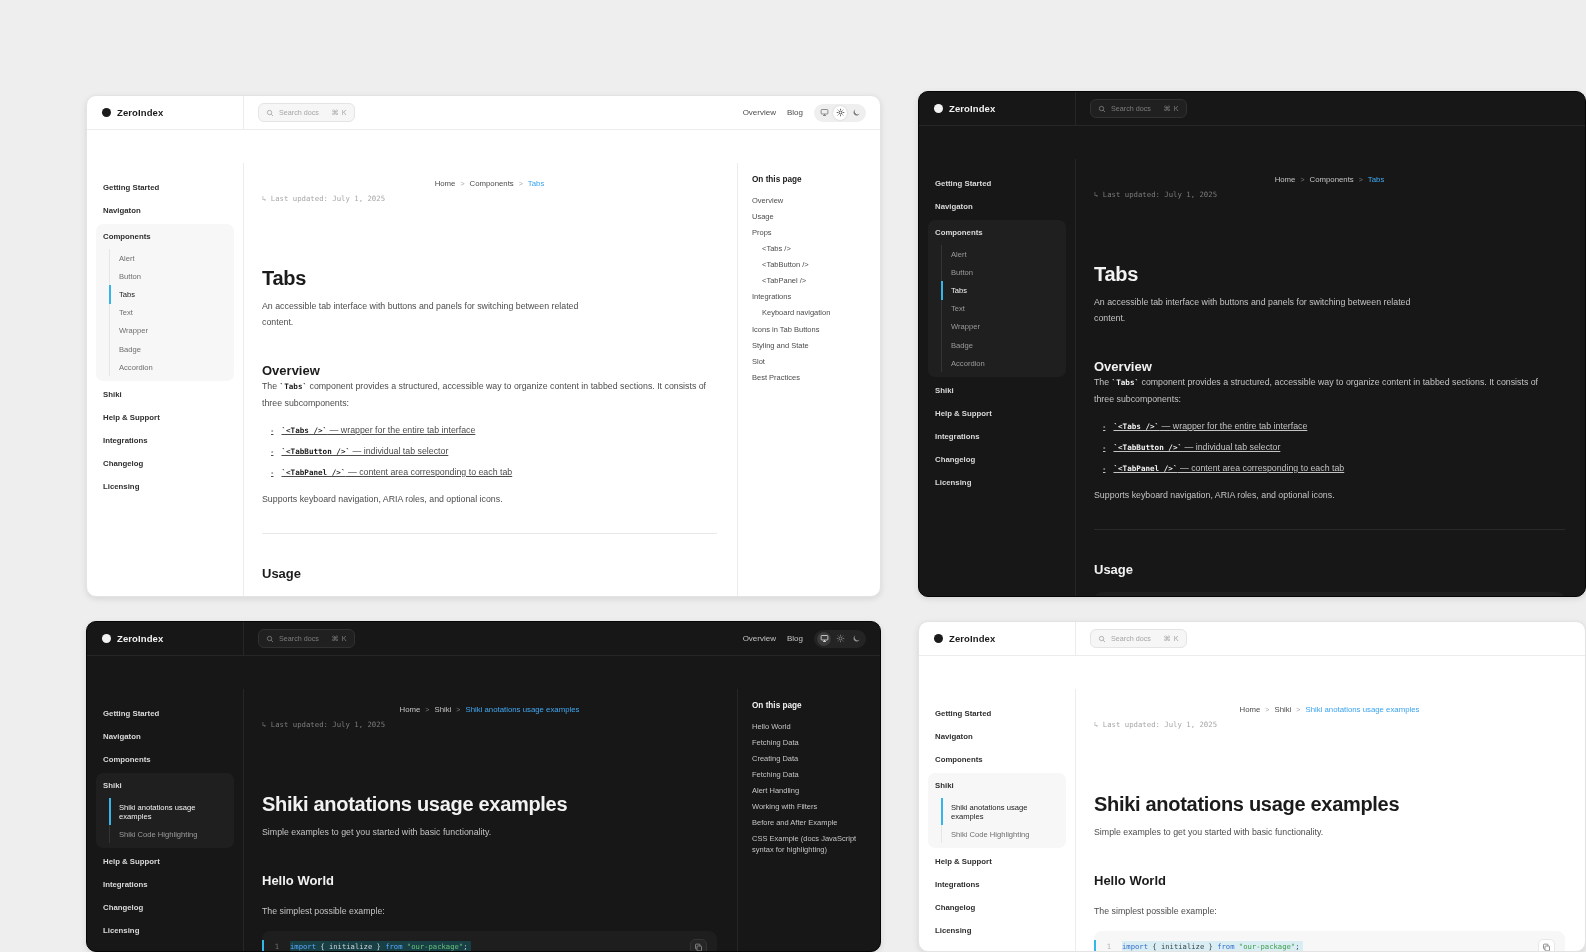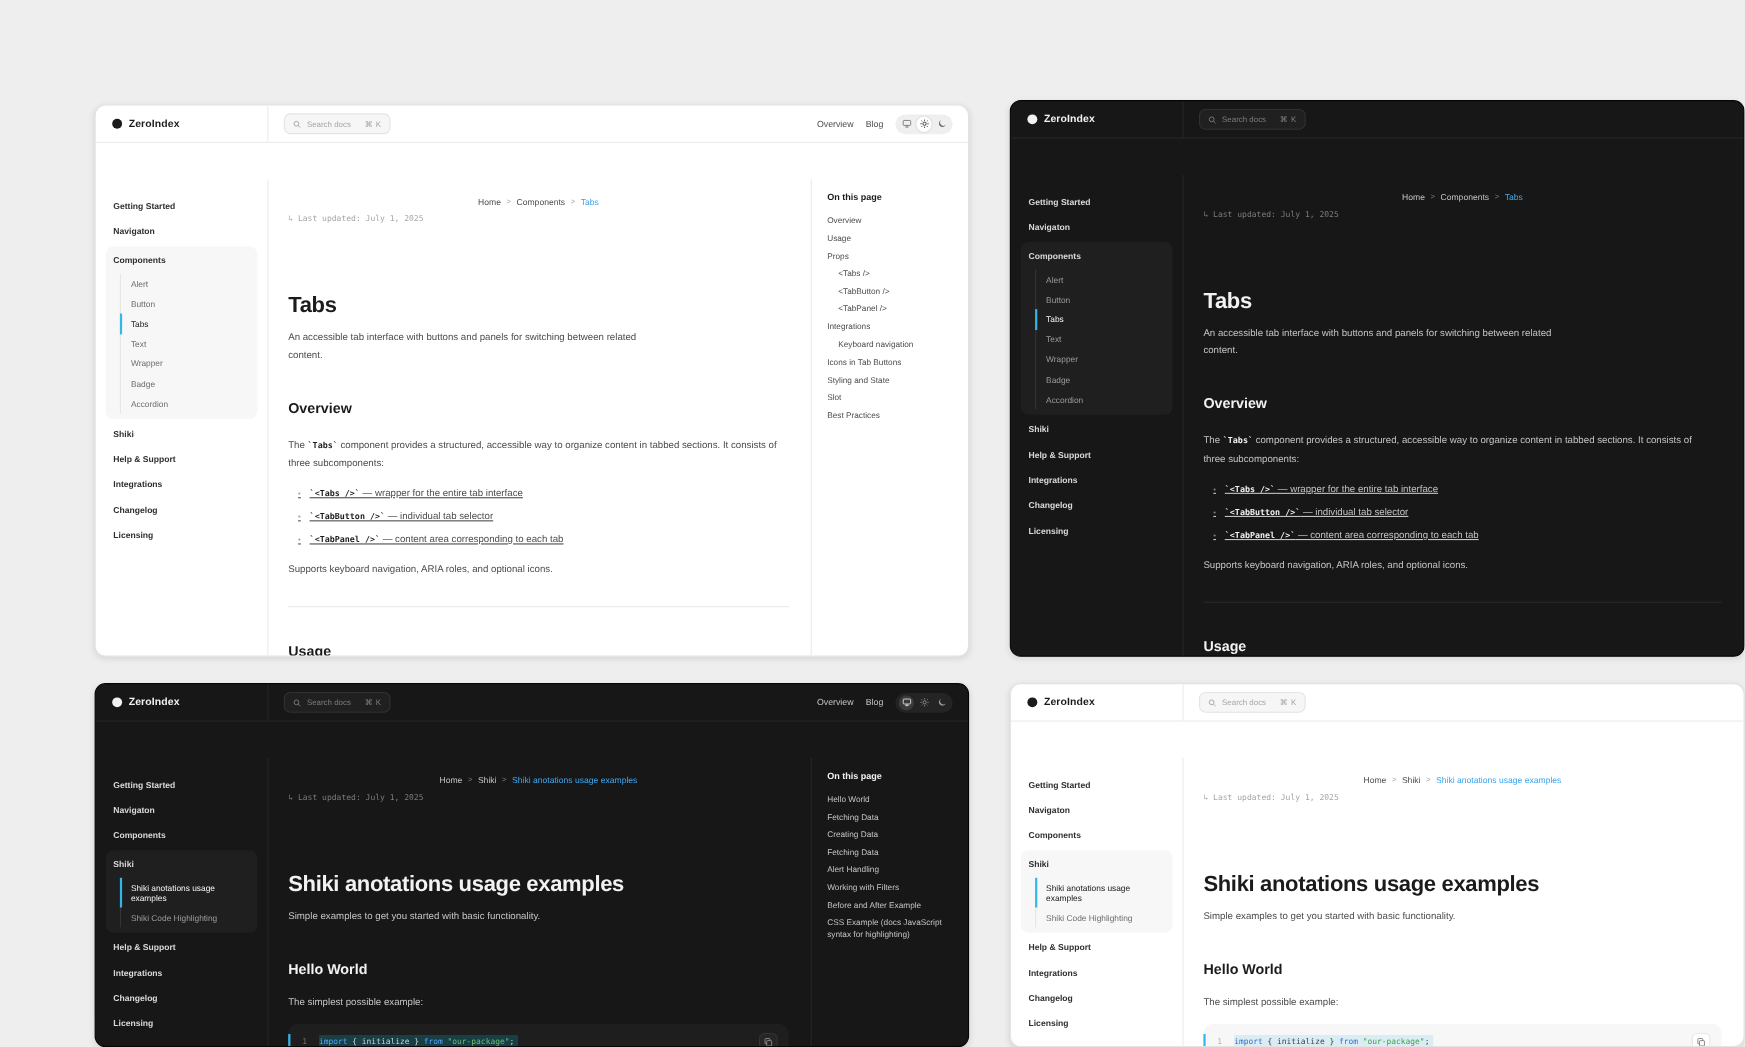--- a/index.html
+++ b/index.html
@@ -57,21 +57,21 @@
 
   .main { flex:1; min-width:0; padding:16px 20px 0 18px; position:relative; }
   .breadcrumb { display:flex; align-items:center; gap:5px; font-size:7.8px; color:var(--body);justify-content:center; }
   .breadcrumb .sep { color:var(--faint); font-size:7px; }
   .breadcrumb .cur { color:var(--link); }
   .updated { margin-top:6px; font-family:"DejaVu Sans Mono", monospace; font-size:7.3px; color:var(--faint); }
   .page-title { margin-top:64px; font-size:20px; font-weight:bold; color:var(--strong); letter-spacing:-.3px; }
   .page-sub { margin-top:9px; font-size:8.8px; line-height:1.8; color:var(--body); max-width:335px; }
   .page-sub.wide { max-width:460px; }
   .h2 { margin-top:32px; font-size:13px; font-weight:bold; color:var(--strong); }
-  .para { margin-top:18px; font-size:8.8px; line-height:1.95; color:var(--body); max-width:448px; }
+  .para { font-size:8.8px; line-height:1.95; color:var(--body); max-width:448px; }
   .inline-code { font-family:"DejaVu Sans Mono", monospace; font-weight:bold; font-size:7.6px; color:var(--strong); }
   .bullets { margin-top:13px;text-decoration:underline; }
   .bullet { display:flex; align-items:baseline; gap:8px; padding-left:9px; margin-top:11px; font-size:8.8px;
             color:var(--body); }
   .bullet .bdot { color:var(--faint); font-size:7px; }
   .note { margin-top:17px; font-size:8.8px; color:var(--body); }
   .divider { border-top:1px solid var(--divider); margin-top:29px; }
   .lead { margin-top:18px; font-size:8.8px; color:var(--body); }
 
   .codeblock { margin-top:15px; background:var(--codebg); border-radius:8px; padding:9px 0 10px 0; position:relative;

